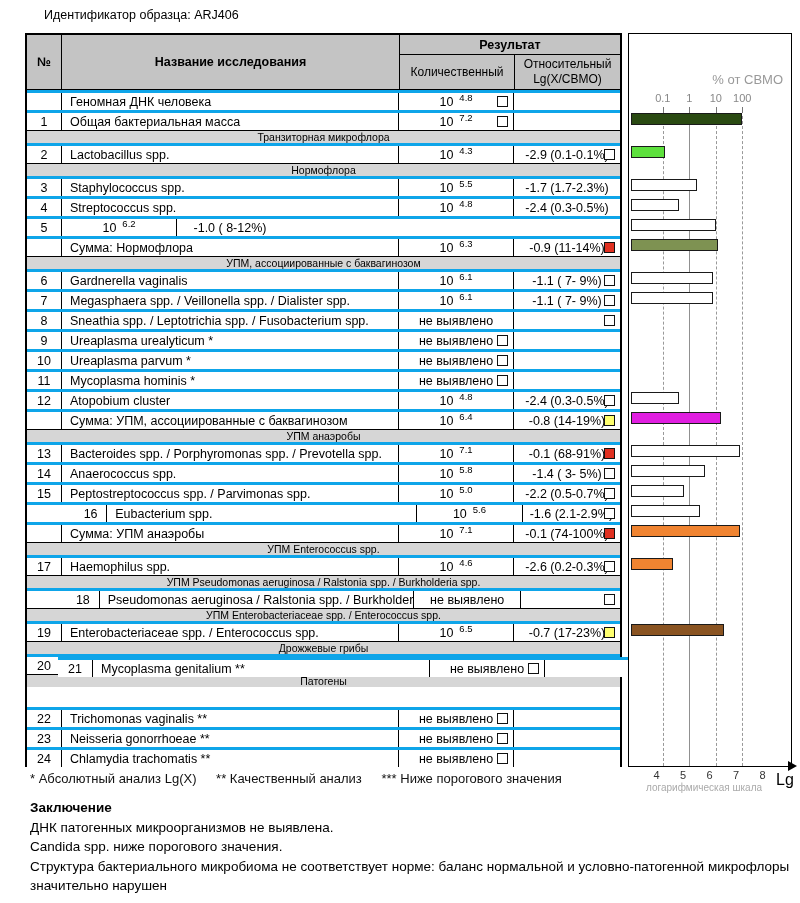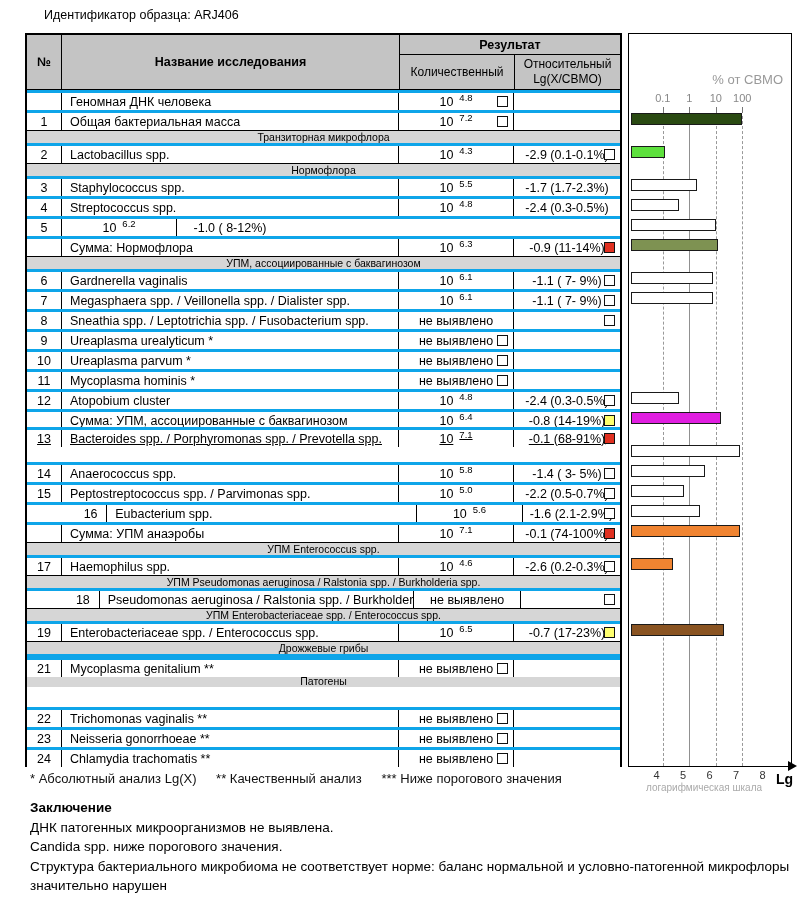--- a/index.html
+++ b/index.html
@@ -27,21 +27,21 @@
   #chart-title{position:absolute;right:8px;top:38px;font-size:13px;color:#999}
   .scale-label{position:absolute;top:58px;width:40px;text-align:center;font-size:11px;color:#888}
   .grid-tick{position:absolute;top:73px;width:1px;height:6px;background:#777}
   .gridline{position:absolute;top:82px;width:0}
   .gridline.dash{border-left:1px dashed #999}
   .gridline.solid{border-left:1px solid #909090}
   .bar{position:absolute;height:12px;border:1px solid #1a1a1a}
   #axis-arrow{width:0;height:0;border-left:9px solid #000;border-top:5px solid transparent;border-bottom:5px solid transparent}
   .axis-tick-label{position:absolute;width:20px;text-align:center;font-size:11px;color:#333}
   #axis-caption{font-size:10px;color:#aaa}
-  #axis-unit{font-weight:bold;font-size:14px}
+  #axis-unit{font-weight:normal;font-size:16px}
   
   #footnote{left:30px;top:771px;font-size:13px;color:#111}
   #footnote span{margin-right:16px}
   #conclusion{left:30px;top:798px;width:762px;font-size:13.5px;line-height:19.5px}
   #conclusion .conc-title{font-weight:bold}
 </style>
 </head>
 <body>
 
 <div id="page">
@@ -213,21 +213,21 @@
           <div class="cell c-quant">
             <span>10</span>
             <span class="exp">6.4</span>
           </div>
           <div class="cell c-rel">
             <span>-0.8 (14-19%)</span>
             <span class="chk" style="background: rgb(255, 255, 110);"></span>
           </div>
         </div>
         <div class="sec-row" style="top: 394px; height: 13px;">УПМ анаэробы</div>
-        <div class="data-row" style="top: 392px; height: 20px; text-decoration: underline;">
+        <div class="data-row" style="top: 407px; height: 20px;">
           <div class="cell c-num">13</div>
           <div class="cell c-name">Bacteroides spp. / Porphyromonas spp. / Prevotella spp.</div>
           <div class="cell c-quant">
             <span>10</span>
             <span class="exp">7.1</span>
           </div>
           <div class="cell c-rel">
             <span>-0.1 (68-91%)</span>
             <span class="chk" style="background: rgb(224, 48, 32);"></span>
           </div>
@@ -321,21 +321,21 @@
         <div class="data-row" style="top: 619px; height: 20px;">
           <div class="cell c-num">20</div>
           <div class="cell c-name">Candida spp. *</div>
           <div class="cell c-quant">
             <span>ниже ПЗ ***</span>
             <span class="chk" style="background: rgb(255, 255, 255);"></span>
           </div>
           <div class="cell c-rel"></div>
         </div>
         <div class="sec-row" style="top: 639px; height: 13px;">Патогены</div>
-        <div class="data-row" style="top: 622px; height: 20px;">
+        <div class="data-row" style="top: 622px; height: 20px; margin-left: 31px;">
           <div class="cell c-num">21</div>
           <div class="cell c-name">Mycoplasma genitalium **</div>
           <div class="cell c-quant">
             <span>не выявлено</span>
             <span class="chk" style="background: rgb(255, 255, 255);"></span>
           </div>
           <div class="cell c-rel"></div>
         </div>
         <div class="data-row" style="top: 672px; height: 20px;">
           <div class="cell c-num">22</div>

